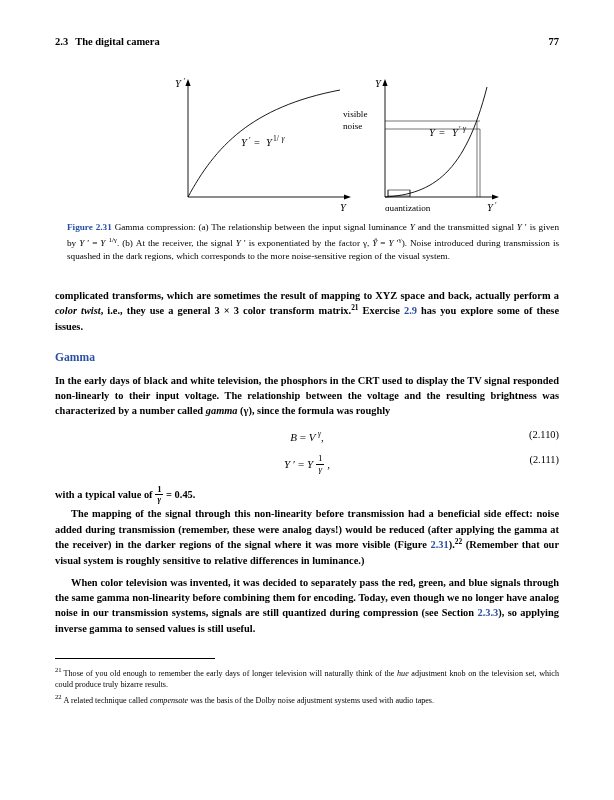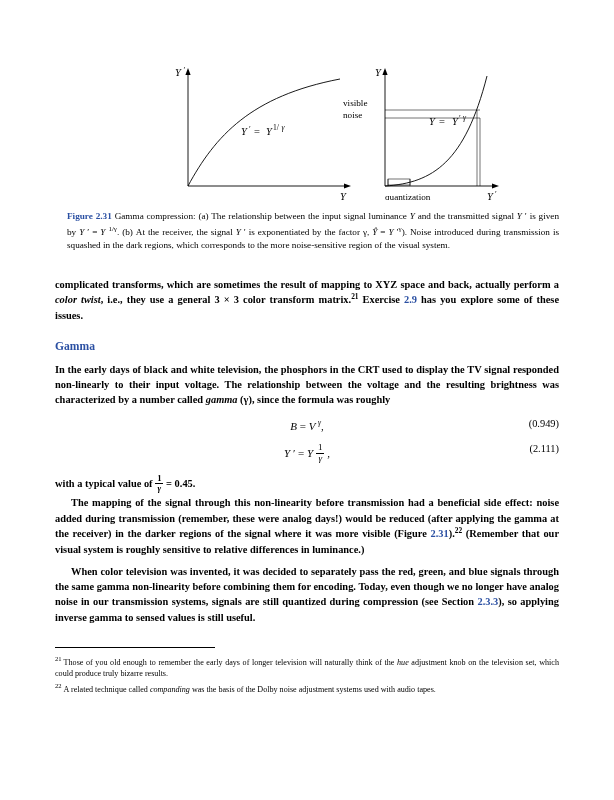--- a/index.html
+++ b/index.html
@@ -118,20 +118,27 @@
     margin-bottom: 2px;
   }
   .footnote sup { font-size: 6.6px; vertical-align: super; margin-right: 2px; }
 </style>
 </head>
 <body>
 
 <div class="page">
   <div class="content">
 
+    <div class="runhead">
+      <span class="runhead-left">
+        <span class="secnum">2.3</span>
+        <span>The digital camera</span>
+      </span>
+      <span>77</span>
+    </div>
 
     <div class="figure-area">
       <svg class="fig-svg" width="504" height="150" viewBox="0 0 504 150">
 
         <line x1="133" y1="136" x2="133" y2="22" stroke="#000" stroke-width="0.9"></line>
         <polygon points="133,18 130.4,25 135.6,25" fill="#000"></polygon>
 
         <line x1="133" y1="136" x2="292" y2="136" stroke="#000" stroke-width="0.9"></line>
         <polygon points="296,136 289,133.4 289,138.6" fill="#000"></polygon>
 
@@ -189,21 +196,21 @@
     </p>
 
     <h3 class="section">Gamma</h3>
 
     <p class="body">
       <span>In the early days of black and white television, the phosphors in the CRT used to display the TV signal responded non-linearly to their input voltage. The relationship between the voltage and the resulting brightness was characterized by a number called </span><span class="ital">gamma</span><span> (γ), since the formula was roughly</span>
     </p>
 
     <div class="eq">
       <span><span class="mi">B</span> = <span class="mi">V</span> <sup style="font-size:7.5px"><span class="mi">γ</span></sup>,</span>
-      <span class="eqnum">(0.949)</span>
+      <span class="eqnum">(2.110)</span>
     </div>
 
 
     <div class="eq">
       <span><span class="mi">Y</span> ′ = <span class="mi">Y</span> <span class="frac"><span class="num">1</span><span class="den"><span class="mi">γ</span></span></span> ,</span>
       <span class="eqnum">(2.111)</span>
     </div>
 
     <p class="body">
       <span>with a typical value of </span><span class="frac"><span class="num">1</span><span class="den"><span class="mi">γ</span></span></span><span> = 0.45.</span>
@@ -217,17 +224,17 @@
       <span>When color television was invented, it was decided to separately pass the red, green, and blue signals through the same gamma non-linearity before combining them for encoding. Today, even though we no longer have analog noise in our transmission systems, signals are still quantized during compression (see Section </span><span class="blue">2.3.3</span><span>), so applying inverse gamma to sensed values is still useful.</span>
     </p>
 
     <div class="footnote-rule"></div>
 
     <div class="footnote">
       <sup>21</sup><span>Those of you old enough to remember the early days of longer television will naturally think of the </span><span class="ital">hue</span><span> adjustment knob on the television set, which could produce truly bizarre results.</span>
     </div>
 
     <div class="footnote">
-      <sup>22</sup><span>A related technique called </span><span class="ital">companding</span><span> was the basis of the Dolby noise adjustment systems used with audio tapes.</span>
+      <sup>22</sup><span>A related technique called </span><span class="ital">compensate</span><span> was the basis of the Dolby noise adjustment systems used with audio tapes.</span>
     </div>
 
   </div>
 </div>
 
 </body></html>

